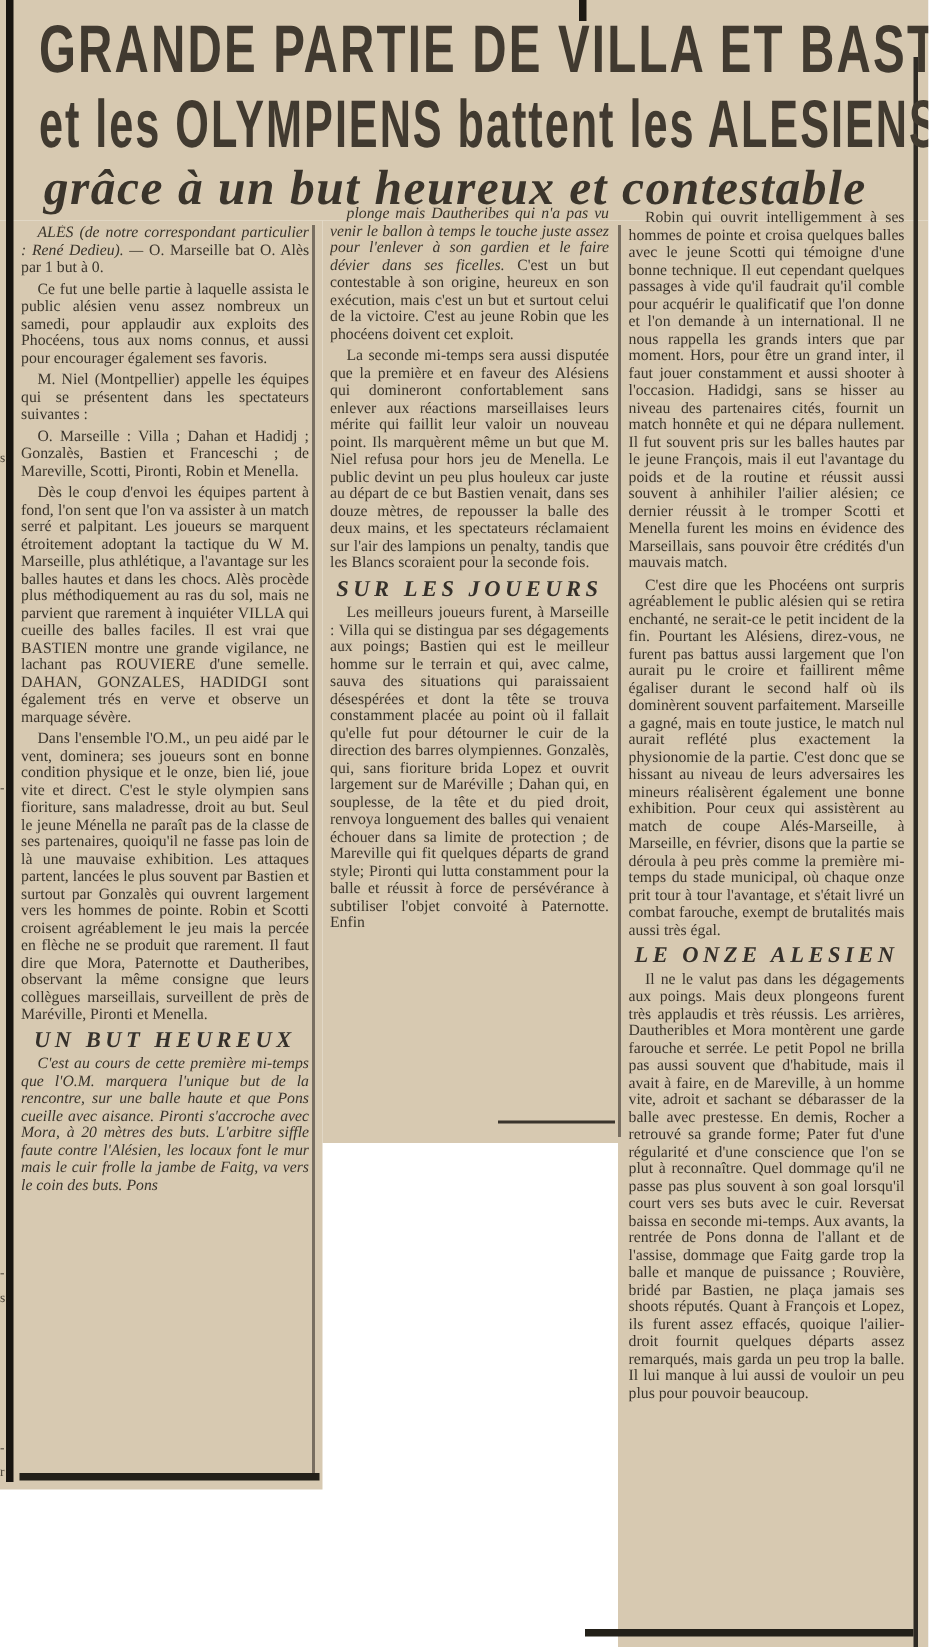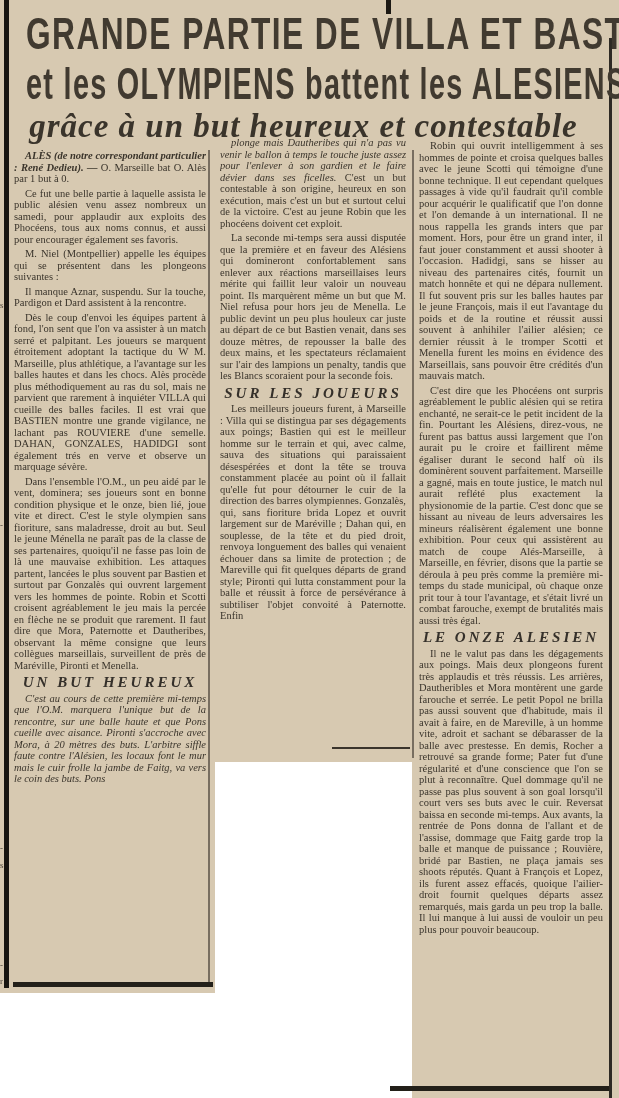--- a/index.html
+++ b/index.html
@@ -13,21 +13,21 @@
         font-size:44px;letter-spacing:2px;transform-origin:left top;}
   .head1{top:8px;transform:scale(0.72,1.02);}
   .head2{top:58px;transform:scale(0.655,1.02);}
   .head3{position:absolute;left:0;top:108px;width:607px;text-align:center;white-space:nowrap;
         font-family:"Liberation Serif", serif;font-style:italic;font-weight:700;
         font-size:33px;color:#3a342b;letter-spacing:1px;}
   
   .col{position:absolute;color:#3a342b;font-size:10.5px;line-height:11.5px;
        text-align:justify;overflow:hidden;}
   .col p{margin:0 0 3px 0;text-indent:11px;}
-  .col .lead{font-weight:700;font-style:italic;}
+  .col .lead{font-weight:400;font-style:italic;}
   .col em{font-style:italic;}
   .col p.it{font-style:italic;}
   .col h3{margin:6px 0 4px 0;text-align:center;font-size:15px;font-weight:700;
           font-style:italic;letter-spacing:3px;text-indent:0;color:#35302a;}
   .frag{position:absolute;left:0;font-size:9px;color:#4a4339;}
 </style>
 </head>
 <body>
 
 <div class="scan">
@@ -46,22 +46,22 @@
   <div class="hrule" style="left:332px;top:747px;width:78px;height:2px;background:#3a342c;"></div>
   <div class="hrule" style="left:390px;top:1086px;width:219px;height:5px;background:#232019;"></div>
 
   <div class="head1">GRANDE PARTIE DE VILLA ET BASTIEN</div>
   <div class="head2">et les OLYMPIENS battent les ALESIENS</div>
   <div class="head3">grâce à un but heureux et contestable</div>
 
   <div class="col" style="left:14px;top:150px;width:192px;height:830px;">
       <p class="para"><span class="lead">ALÈS (de notre correspondant particulier : René Dedieu). — </span>O. Marseille bat O. Alès par 1 but à 0.</p>
       <p class="para">Ce fut une belle partie à laquelle assista le public alésien venu assez nombreux un samedi, pour applaudir aux exploits des Phocéens, tous aux noms connus, et aussi pour encourager également ses favoris.</p>
-      <p class="para">M. Niel (Montpellier) appelle les équipes qui se présentent dans les plongeons suivantes :</p>
-      <p class="para">Il manque Aznar, suspendu. Sur la touche, Pardigon et Dard assistent à la rencontre.</p>
+      <p class="para">M. Niel (Montpellier) appelle les équipes qui se présentent dans les spectateurs suivantes :</p>
+      <p class="para">O. Marseille : Villa ; Dahan et Hadidj ; Gonzalès, Bastien et Franceschi ; de Mareville, Scotti, Pironti, Robin et Menella.</p>
       <p class="para">Dès le coup d'envoi les équipes partent à fond, l'on sent que l'on va assister à un match serré et palpitant. Les joueurs se marquent étroitement adoptant la tactique du W M. Marseille, plus athlétique, a l'avantage sur les balles hautes et dans les chocs. Alès procède plus méthodiquement au ras du sol, mais ne parvient que rarement à inquiéter VILLA qui cueille des balles faciles. Il est vrai que BASTIEN montre une grande vigilance, ne lachant pas ROUVIERE d'une semelle. DAHAN, GONZALES, HADIDGI sont également trés en verve et observe un marquage sévère.</p>
       <p class="para">Dans l'ensemble l'O.M., un peu aidé par le vent, dominera; ses joueurs sont en bonne condition physique et le onze, bien lié, joue vite et direct. C'est le style olympien sans fioriture, sans maladresse, droit au but. Seul le jeune Ménella ne paraît pas de la classe de ses partenaires, quoiqu'il ne fasse pas loin de là une mauvaise exhibition. Les attaques partent, lancées le plus souvent par Bastien et surtout par Gonzalès qui ouvrent largement vers les hommes de pointe. Robin et Scotti croisent agréablement le jeu mais la percée en flèche ne se produit que rarement. Il faut dire que Mora, Paternotte et Dautheribes, observant la même consigne que leurs collègues marseillais, surveillent de près de Maréville, Pironti et Menella.</p>
       <h3>UN BUT HEUREUX</h3>
       <p class="para it">C'est au cours de cette première mi-temps que l'O.M. marquera l'unique but de la rencontre, sur une balle haute et que Pons cueille avec aisance. Pironti s'accroche avec Mora, à 20 mètres des buts. L'arbitre siffle faute contre l'Alésien, les locaux font le mur mais le cuir frolle la jambe de Faitg, va vers le coin des buts. Pons</p>
     </div>
   <div class="col" style="left:220px;top:137px;width:186px;height:596px;">
       <p class="para"><em>plonge mais Dautheribes qui n'a pas vu venir le ballon à temps le touche juste assez pour l'enlever à son gardien et le faire dévier dans ses ficelles. </em>C'est un but contestable à son origine, heureux en son exécution, mais c'est un but et surtout celui de la victoire. C'est au jeune Robin que les phocéens doivent cet exploit.</p>
       <p class="para">La seconde mi-temps sera aussi disputée que la première et en faveur des Alésiens qui domineront confortablement sans enlever aux réactions marseillaises leurs mérite qui faillit leur valoir un nouveau point. Ils marquèrent même un but que M. Niel refusa pour hors jeu de Menella. Le public devint un peu plus houleux car juste au départ de ce but Bastien venait, dans ses douze mètres, de repousser la balle des deux mains, et les spectateurs réclamaient sur l'air des lampions un penalty, tandis que les Blancs scoraient pour la seconde fois.</p>
       <h3>SUR LES JOUEURS</h3>
       <p class="para">Les meilleurs joueurs furent, à Marseille : Villa qui se distingua par ses dégagements aux poings; Bastien qui est le meilleur homme sur le terrain et qui, avec calme, sauva des situations qui paraissaient désespérées et dont la tête se trouva constamment placée au point où il fallait qu'elle fut pour détourner le cuir de la direction des barres olympiennes. Gonzalès, qui, sans fioriture brida Lopez et ouvrit largement sur de Maréville ; Dahan qui, en souplesse, de la tête et du pied droit, renvoya longuement des balles qui venaient échouer dans sa limite de protection ; de Mareville qui fit quelques départs de grand style; Pironti qui lutta constamment pour la balle et réussit à force de persévérance à subtiliser l'objet convoité à Paternotte. Enfin</p>

